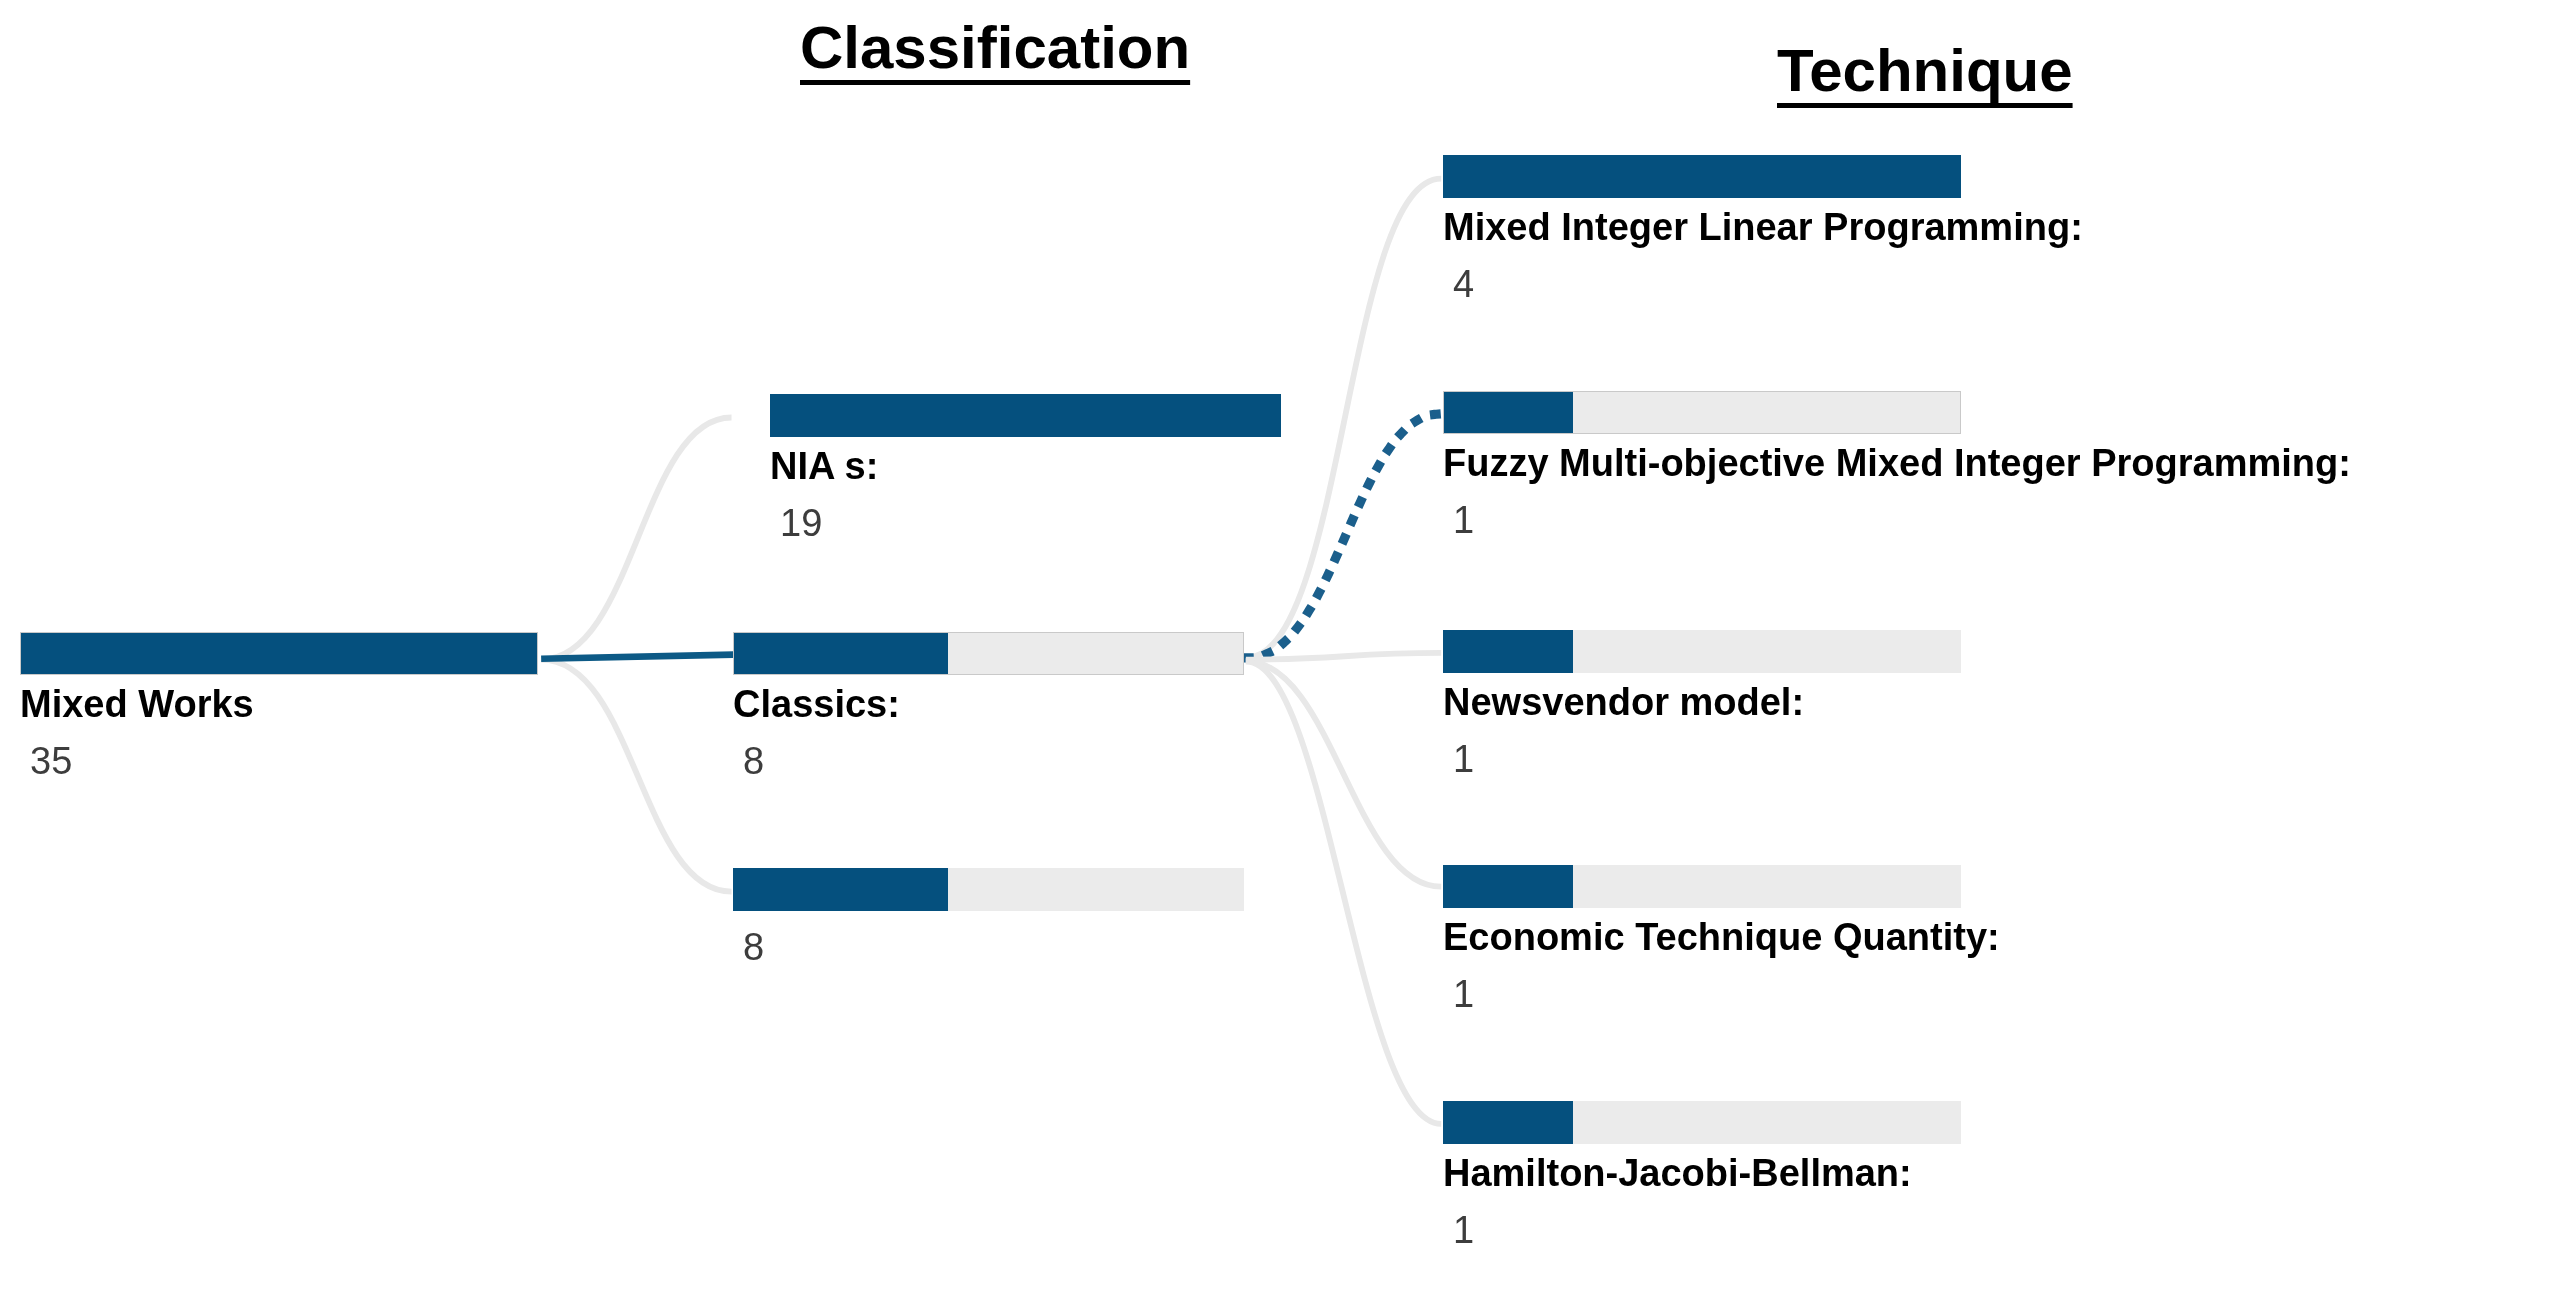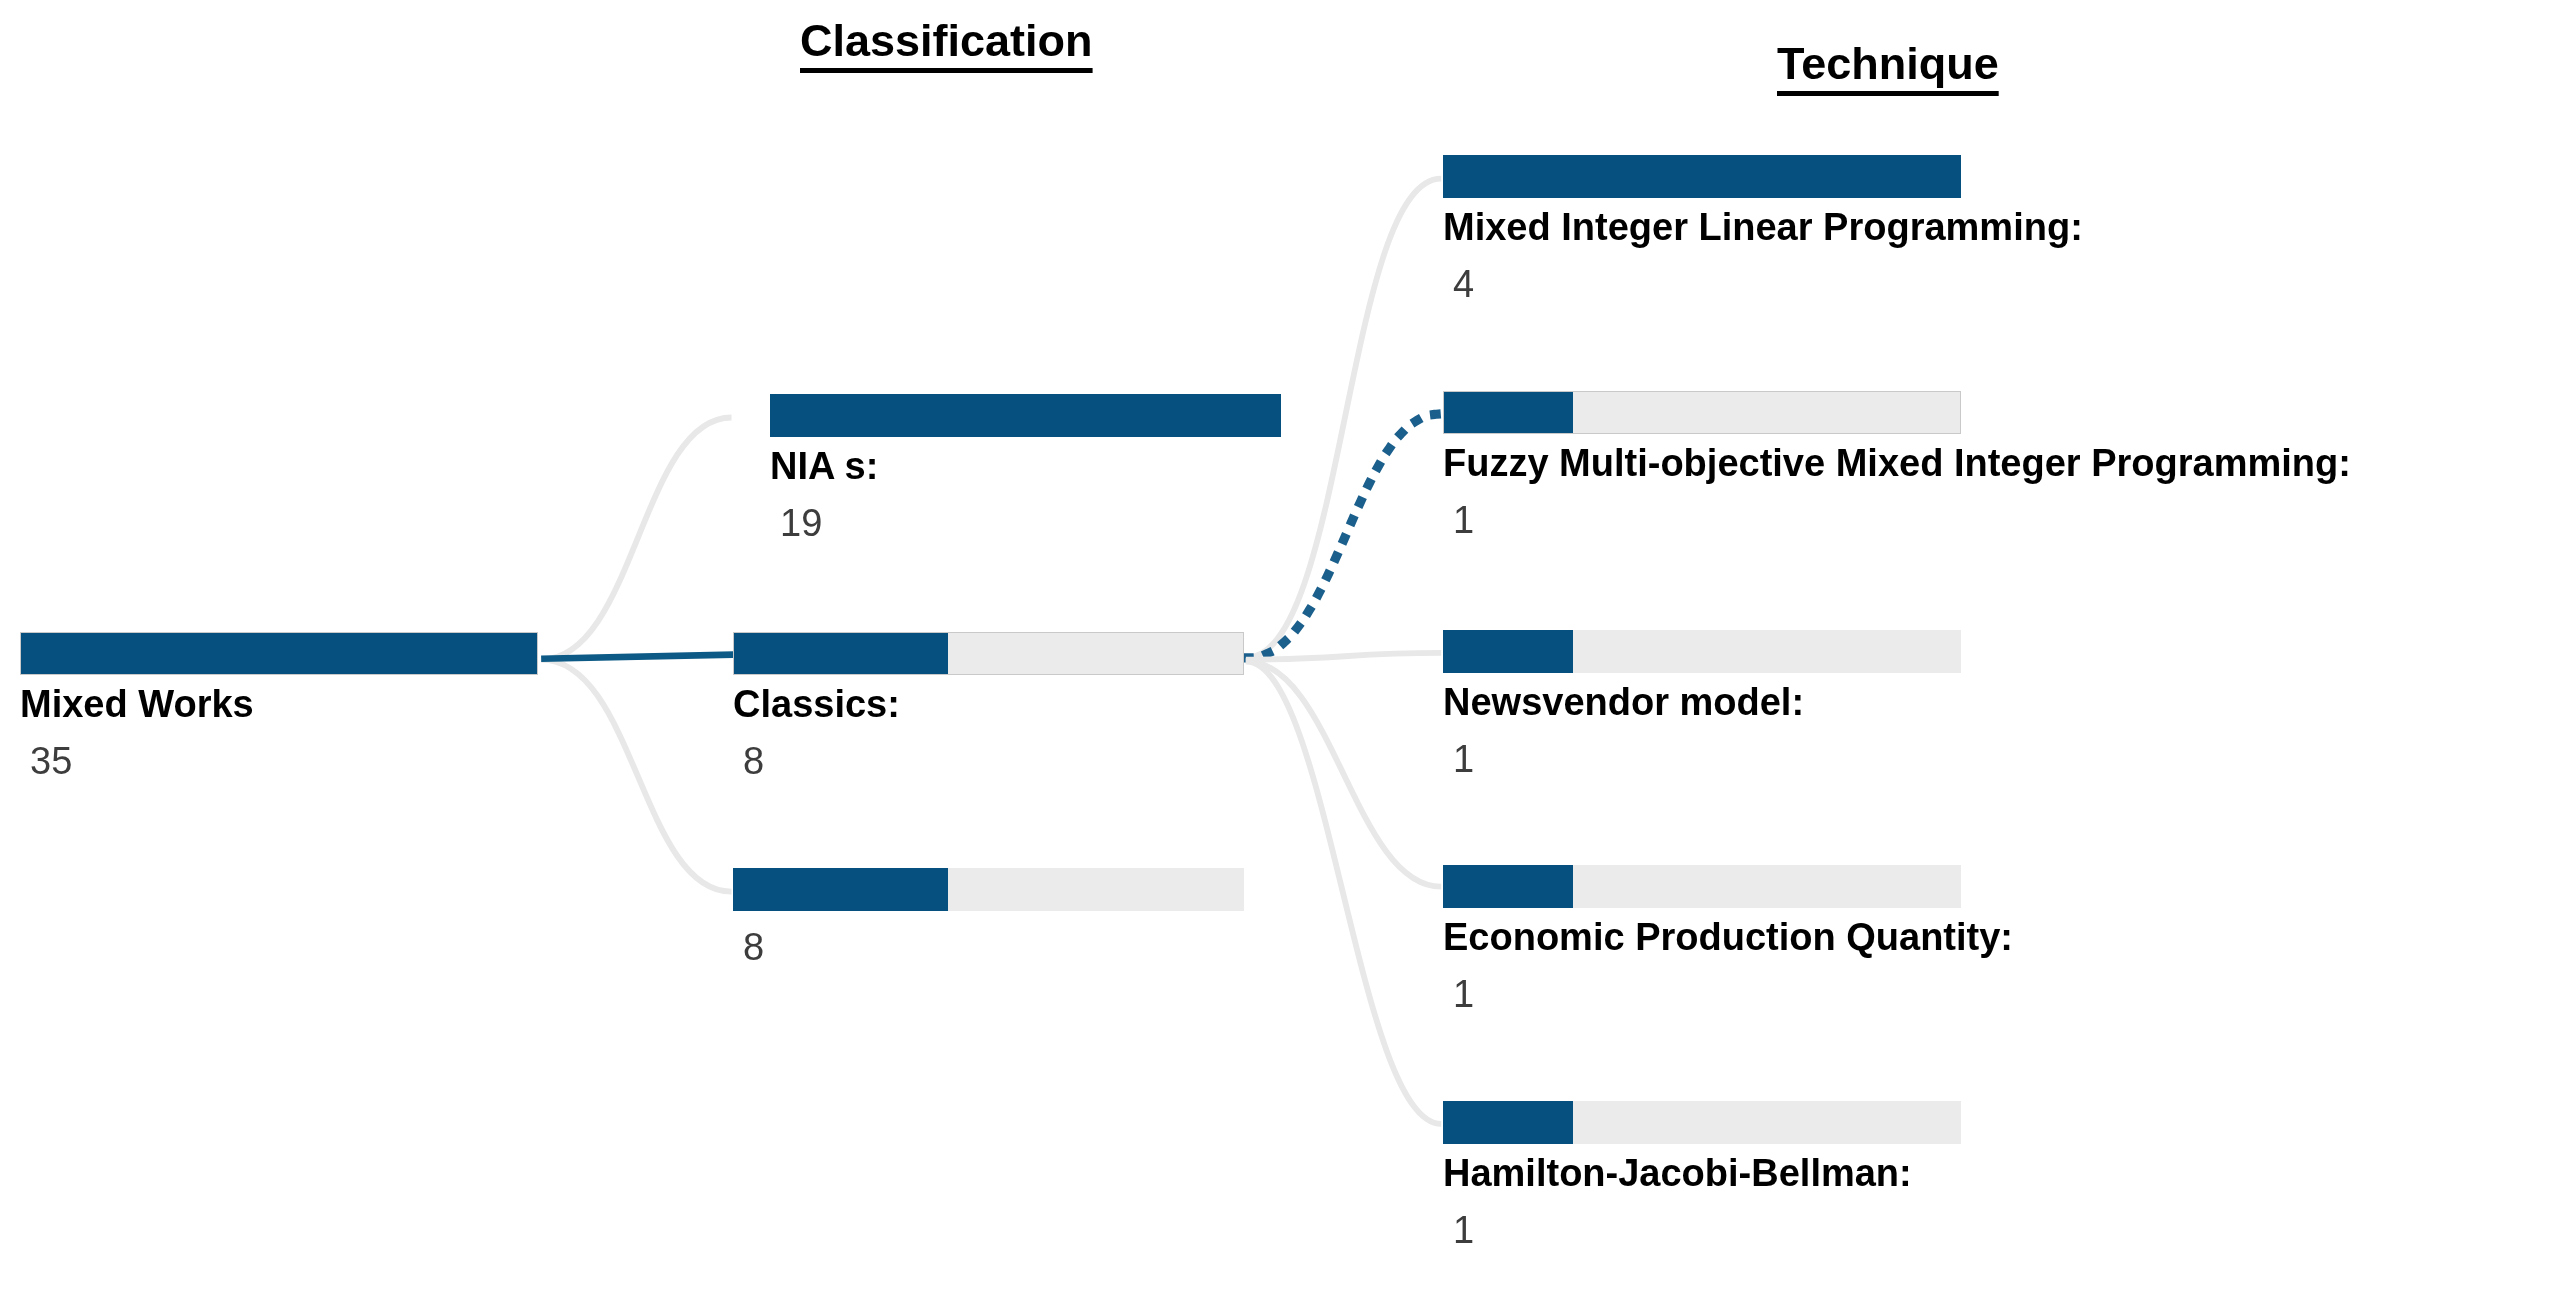--- a/index.html
+++ b/index.html
@@ -16,21 +16,21 @@
     height: 1310px;
     background: #ffffff;
     overflow: hidden;
   }
 
   
   .col-header {
     position: absolute;
     font-family: "Liberation Sans", sans-serif;
     font-weight: 700;
-    font-size: 45px;
+    font-size: 60px;
     line-height: 1;
     color: #000000;
     text-decoration: underline;
     text-decoration-thickness: 5px;
     text-underline-offset: 11.7px;
     white-space: nowrap;
   }
   #header-classification { left: 800px; top: 18.4px; }
   #header-technique      { left: 1777px; top: 18.4px; margin-top: 23px; }
 
@@ -174,21 +174,21 @@
       <div class="bar-fill" style="width: 25%; background: rgb(5, 80, 126);"></div>
     </div>
     <div class="node-label">Newsvendor model:</div>
     <div class="node-value">1</div>
   </div>
 
   <div class="node" id="node-epq">
     <div class="bar" style="background: rgb(235, 235, 235);">
       <div class="bar-fill" style="width: 25%; background: rgb(5, 80, 126);"></div>
     </div>
-    <div class="node-label">Economic Production Quantity:</div>
+    <div class="node-label">Economic Technique Quantity:</div>
     <div class="node-value">1</div>
   </div>
 
   <div class="node" id="node-hjb">
     <div class="bar" style="background: rgb(235, 235, 235);">
       <div class="bar-fill" style="width: 25%; background: rgb(5, 80, 126);"></div>
     </div>
     <div class="node-label">Hamilton-Jacobi-Bellman:</div>
     <div class="node-value">1</div>
   </div>

